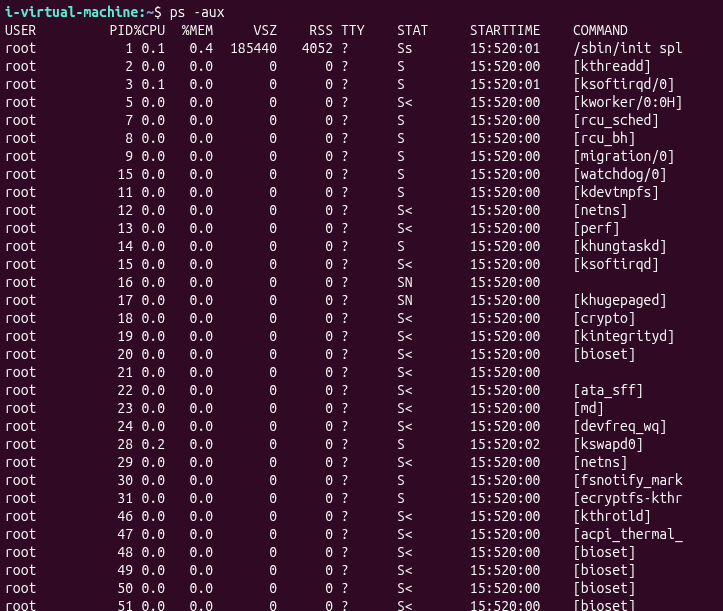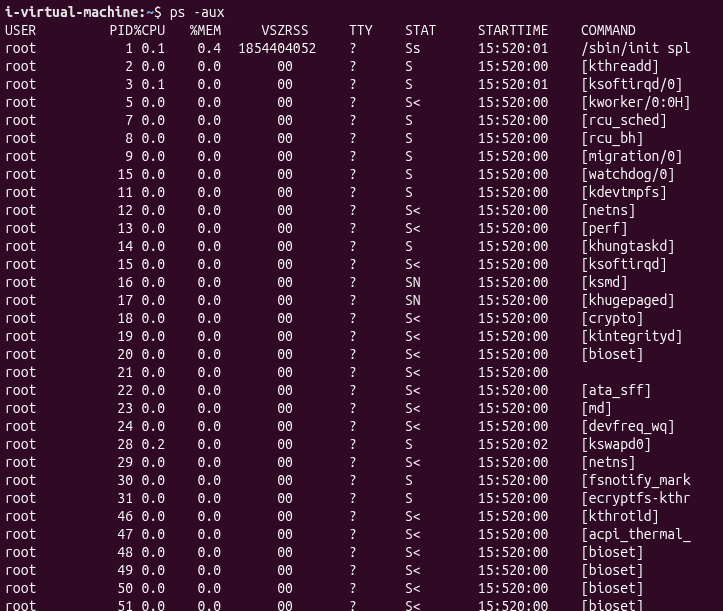--- a/index.html
+++ b/index.html
@@ -11,44 +11,44 @@
       background: #300a24;
       color: #ffffff;
       font-family: 'Ubuntu Mono', 'DejaVu Sans Mono', monospace;
       font-size: 14px;
       line-height: 18px;
       padding: 3px 5px;
       width: 723px;
       overflow: hidden;
     }
     .prompt-user {
-      color: #e5e5e5;
+      color: #5eead4;
       font-weight: bold;
     }
     .prompt-path {
       color: #729fcf;
       font-weight: bold;
     }
     .command {
       color: #ffffff;
     }
     .row {
       white-space: pre;
       font-family: inherit;
     }
     .header, .data-row {
       display: flex;
       white-space: pre;
     }
     .col-user  { width: 64px; }
     .col-pid   { width: 64px; text-align: right; }
     .col-cpu   { width: 32px; text-align: right; }
-    .col-mem   { width: 56px; text-align: right; }
+    .col-mem   { width: 48px; text-align: right; }
     .col-vsz   { width: 64px; text-align: right; }
-    .col-rss   { width: 56px; }
+    .col-rss   { width: 56px; text-align: right; }
     .col-tty   { width: 64px; padding-left: 8px; }
     .col-stat  { width: 48px; }
     .col-start { width: 64px; text-align: right; }
     .col-time  { width: 56px; }
     .col-cmd   { flex: 1; padding-left: 8px; overflow: hidden; }
     #rows { }
   </style>
 </head>
 <body>
 
@@ -75,21 +75,21 @@
     <div class="data-row"><span class="col-user">root</span><span class="col-pid">5</span><span class="col-cpu">0.0</span><span class="col-mem">0.0</span><span class="col-vsz">0</span><span class="col-rss">0</span><span class="col-tty">?</span><span class="col-stat">S&lt;</span><span class="col-start">15:52</span><span class="col-time">0:00</span><span class="col-cmd">[kworker/0:0H]</span></div>
     <div class="data-row"><span class="col-user">root</span><span class="col-pid">7</span><span class="col-cpu">0.0</span><span class="col-mem">0.0</span><span class="col-vsz">0</span><span class="col-rss">0</span><span class="col-tty">?</span><span class="col-stat">S</span><span class="col-start">15:52</span><span class="col-time">0:00</span><span class="col-cmd">[rcu_sched]</span></div>
     <div class="data-row"><span class="col-user">root</span><span class="col-pid">8</span><span class="col-cpu">0.0</span><span class="col-mem">0.0</span><span class="col-vsz">0</span><span class="col-rss">0</span><span class="col-tty">?</span><span class="col-stat">S</span><span class="col-start">15:52</span><span class="col-time">0:00</span><span class="col-cmd">[rcu_bh]</span></div>
     <div class="data-row"><span class="col-user">root</span><span class="col-pid">9</span><span class="col-cpu">0.0</span><span class="col-mem">0.0</span><span class="col-vsz">0</span><span class="col-rss">0</span><span class="col-tty">?</span><span class="col-stat">S</span><span class="col-start">15:52</span><span class="col-time">0:00</span><span class="col-cmd">[migration/0]</span></div>
     <div class="data-row"><span class="col-user">root</span><span class="col-pid">15</span><span class="col-cpu">0.0</span><span class="col-mem">0.0</span><span class="col-vsz">0</span><span class="col-rss">0</span><span class="col-tty">?</span><span class="col-stat">S</span><span class="col-start">15:52</span><span class="col-time">0:00</span><span class="col-cmd">[watchdog/0]</span></div>
     <div class="data-row"><span class="col-user">root</span><span class="col-pid">11</span><span class="col-cpu">0.0</span><span class="col-mem">0.0</span><span class="col-vsz">0</span><span class="col-rss">0</span><span class="col-tty">?</span><span class="col-stat">S</span><span class="col-start">15:52</span><span class="col-time">0:00</span><span class="col-cmd">[kdevtmpfs]</span></div>
     <div class="data-row"><span class="col-user">root</span><span class="col-pid">12</span><span class="col-cpu">0.0</span><span class="col-mem">0.0</span><span class="col-vsz">0</span><span class="col-rss">0</span><span class="col-tty">?</span><span class="col-stat">S&lt;</span><span class="col-start">15:52</span><span class="col-time">0:00</span><span class="col-cmd">[netns]</span></div>
     <div class="data-row"><span class="col-user">root</span><span class="col-pid">13</span><span class="col-cpu">0.0</span><span class="col-mem">0.0</span><span class="col-vsz">0</span><span class="col-rss">0</span><span class="col-tty">?</span><span class="col-stat">S&lt;</span><span class="col-start">15:52</span><span class="col-time">0:00</span><span class="col-cmd">[perf]</span></div>
     <div class="data-row"><span class="col-user">root</span><span class="col-pid">14</span><span class="col-cpu">0.0</span><span class="col-mem">0.0</span><span class="col-vsz">0</span><span class="col-rss">0</span><span class="col-tty">?</span><span class="col-stat">S</span><span class="col-start">15:52</span><span class="col-time">0:00</span><span class="col-cmd">[khungtaskd]</span></div>
     <div class="data-row"><span class="col-user">root</span><span class="col-pid">15</span><span class="col-cpu">0.0</span><span class="col-mem">0.0</span><span class="col-vsz">0</span><span class="col-rss">0</span><span class="col-tty">?</span><span class="col-stat">S&lt;</span><span class="col-start">15:52</span><span class="col-time">0:00</span><span class="col-cmd">[ksoftirqd]</span></div>
-    <div class="data-row"><span class="col-user">root</span><span class="col-pid">16</span><span class="col-cpu">0.0</span><span class="col-mem">0.0</span><span class="col-vsz">0</span><span class="col-rss">0</span><span class="col-tty">?</span><span class="col-stat">SN</span><span class="col-start">15:52</span><span class="col-time">0:00</span><span class="col-cmd">[ksmd]</span></div>
+    <div class="data-row"><span class="col-user">root</span><span class="col-pid">16</span><span class="col-cpu">0.0</span><span class="col-mem">0.0</span><span class="col-vsz">0</span><span class="col-rss">0</span><span class="col-tty">?</span><span class="col-stat">SN</span><span class="col-start">15:52</span><span class="col-time">0:00</span></div>
     <div class="data-row"><span class="col-user">root</span><span class="col-pid">17</span><span class="col-cpu">0.0</span><span class="col-mem">0.0</span><span class="col-vsz">0</span><span class="col-rss">0</span><span class="col-tty">?</span><span class="col-stat">SN</span><span class="col-start">15:52</span><span class="col-time">0:00</span><span class="col-cmd">[khugepaged]</span></div>
     <div class="data-row"><span class="col-user">root</span><span class="col-pid">18</span><span class="col-cpu">0.0</span><span class="col-mem">0.0</span><span class="col-vsz">0</span><span class="col-rss">0</span><span class="col-tty">?</span><span class="col-stat">S&lt;</span><span class="col-start">15:52</span><span class="col-time">0:00</span><span class="col-cmd">[crypto]</span></div>
     <div class="data-row"><span class="col-user">root</span><span class="col-pid">19</span><span class="col-cpu">0.0</span><span class="col-mem">0.0</span><span class="col-vsz">0</span><span class="col-rss">0</span><span class="col-tty">?</span><span class="col-stat">S&lt;</span><span class="col-start">15:52</span><span class="col-time">0:00</span><span class="col-cmd">[kintegrityd]</span></div>
     <div class="data-row"><span class="col-user">root</span><span class="col-pid">20</span><span class="col-cpu">0.0</span><span class="col-mem">0.0</span><span class="col-vsz">0</span><span class="col-rss">0</span><span class="col-tty">?</span><span class="col-stat">S&lt;</span><span class="col-start">15:52</span><span class="col-time">0:00</span><span class="col-cmd">[bioset]</span></div>
     <div class="data-row"><span class="col-user">root</span><span class="col-pid">21</span><span class="col-cpu">0.0</span><span class="col-mem">0.0</span><span class="col-vsz">0</span><span class="col-rss">0</span><span class="col-tty">?</span><span class="col-stat">S&lt;</span><span class="col-start">15:52</span><span class="col-time">0:00</span></div>
     <div class="data-row"><span class="col-user">root</span><span class="col-pid">22</span><span class="col-cpu">0.0</span><span class="col-mem">0.0</span><span class="col-vsz">0</span><span class="col-rss">0</span><span class="col-tty">?</span><span class="col-stat">S&lt;</span><span class="col-start">15:52</span><span class="col-time">0:00</span><span class="col-cmd">[ata_sff]</span></div>
     <div class="data-row"><span class="col-user">root</span><span class="col-pid">23</span><span class="col-cpu">0.0</span><span class="col-mem">0.0</span><span class="col-vsz">0</span><span class="col-rss">0</span><span class="col-tty">?</span><span class="col-stat">S&lt;</span><span class="col-start">15:52</span><span class="col-time">0:00</span><span class="col-cmd">[md]</span></div>
     <div class="data-row"><span class="col-user">root</span><span class="col-pid">24</span><span class="col-cpu">0.0</span><span class="col-mem">0.0</span><span class="col-vsz">0</span><span class="col-rss">0</span><span class="col-tty">?</span><span class="col-stat">S&lt;</span><span class="col-start">15:52</span><span class="col-time">0:00</span><span class="col-cmd">[devfreq_wq]</span></div>
     <div class="data-row"><span class="col-user">root</span><span class="col-pid">28</span><span class="col-cpu">0.2</span><span class="col-mem">0.0</span><span class="col-vsz">0</span><span class="col-rss">0</span><span class="col-tty">?</span><span class="col-stat">S</span><span class="col-start">15:52</span><span class="col-time">0:02</span><span class="col-cmd">[kswapd0]</span></div>
     <div class="data-row"><span class="col-user">root</span><span class="col-pid">29</span><span class="col-cpu">0.0</span><span class="col-mem">0.0</span><span class="col-vsz">0</span><span class="col-rss">0</span><span class="col-tty">?</span><span class="col-stat">S&lt;</span><span class="col-start">15:52</span><span class="col-time">0:00</span><span class="col-cmd">[netns]</span></div>

